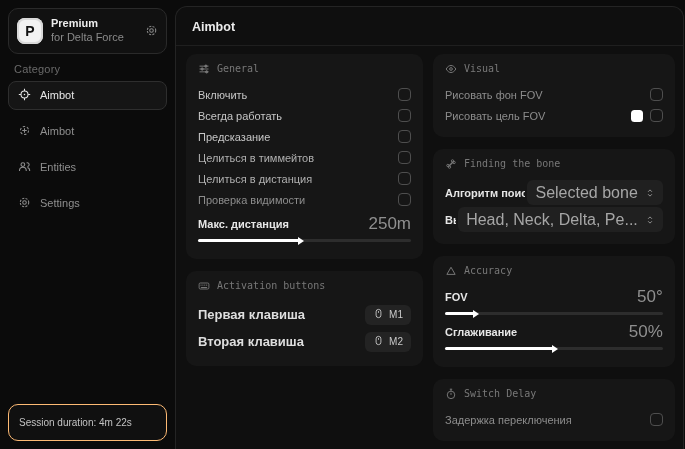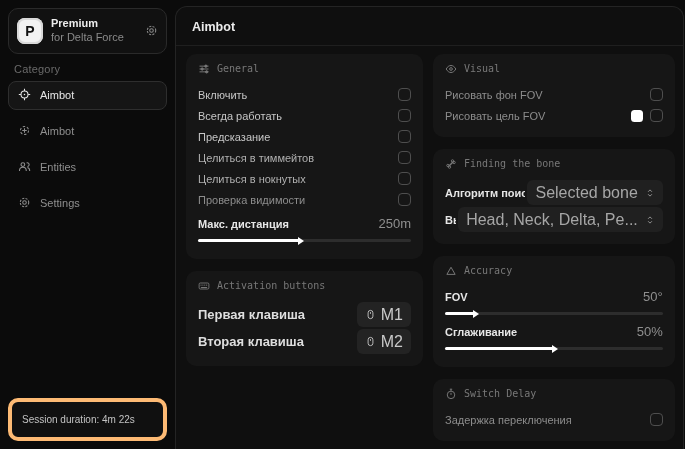--- a/index.html
+++ b/index.html
@@ -31,21 +31,21 @@
   .category-label { font-size:11px; color:#6a6a6a; margin:9px 6px 6px; letter-spacing:.2px; }
   .nav-item {
     display:flex; align-items:center; gap:9px; height:29px; padding:0 9px;
     border-radius:8px; font-size:11px; color:#8f8f8f; margin-bottom:7px;
     border:1px solid transparent; cursor:pointer;
   }
   .nav-item svg { flex-shrink:0; }
   .nav-item.active { border-color:#2e2e2e; background:#151515; color:#e6e6e6; }
   .session-card {
     position:absolute; left:8px; right:8px; bottom:8px;
-    border:4px solid #fdba74; border-radius:10px; background:#101010;
+    border:1px solid #fdba74; border-radius:10px; background:#101010;
     padding:12px 10px; font-size:10px; color:#c3c3c3;
   }
 
   
   .main {
     flex:1; margin:6px 1px 0 0; background:#0f0f0f;
     border:1px solid #242424; border-bottom:none;
     border-radius:12px 12px 0 0; display:flex; flex-direction:column; overflow:hidden;
   }
   .main-header { padding:13px 16px 11px; border-bottom:1px solid #1f1f1f; }
@@ -63,21 +63,21 @@
   }
   .row {
     display:flex; align-items:center; justify-content:space-between;
     min-height:21px; font-size:11px;
   }
   .row.tall { min-height:27px; }
   .lbl { color:#c6c6c6; }
   .lbl.dim1 { color:#b0b0b0; }
   .lbl.dim2 { color:#8d8d8d; }
   .lbl.bright { color:#e6e6e6; font-weight:bold; }
-  .val { color:#8f8f8f; font-size:13px; }
+  .val { color:#8f8f8f; font-size:17px; }
   .row-right { display:flex; align-items:center; gap:7px; }
 
   .checkbox {
     width:13px; height:13px; border:1.5px solid #4e4e4e; border-radius:4px;
     flex-shrink:0; display:flex; align-items:center; justify-content:center;
     background:transparent; cursor:pointer;
   }
   .checkbox.checked { background:#ececec; border-color:#ececec; }
   .swatch { width:12px; height:12px; border-radius:3.5px; background:#fff; flex-shrink:0; cursor:pointer; }
 
@@ -87,21 +87,21 @@
     position:absolute; top:-2.5px; width:0; height:0; margin-left:-2px;
     border-left:6px solid #fff; border-top:4px solid transparent; border-bottom:4px solid transparent;
   }
 
   .dropdown {
     display:flex; align-items:center; gap:7px; background:#202020; border-radius:6px;
     padding:3.5px 8px; font-size:16px; color:#a6a6a6; flex-shrink:0; cursor:pointer;
   }
   .keybadge {
     display:flex; align-items:center; gap:5px; background:#232323; border-radius:6px;
-    padding:3.5px 8px; font-size:16px; color:#c9c9c9; cursor:pointer;
+    padding:3.5px 8px; font-size:10px; color:#c9c9c9; cursor:pointer;
   }
   .trunc { white-space:nowrap; overflow:hidden; flex:1; margin-right:2px; }
   .act-lbl { font-size:13px; font-weight:bold; color:#dedede; }
 </style>
 </head>
 <body>
 
 <div class="app">
 
   <div class="sidebar">
@@ -197,21 +197,21 @@
           </div>
           <div class="row">
             <span class="lbl">Предсказание</span>
             <span class="checkbox"></span>
           </div>
           <div class="row">
             <span class="lbl dim1">Целиться в тиммейтов</span>
             <span class="checkbox"></span>
           </div>
           <div class="row">
-            <span class="lbl dim1">Целиться в нокнутых</span>
+            <span class="lbl dim1">Целиться в дистанция</span>
             <span class="checkbox"></span>
           </div>
           <div class="row">
             <span class="lbl dim2">Проверка видимости</span>
             <span class="checkbox"></span>
           </div>
 
           <div class="row" style="margin-top:3px">
             <span class="lbl bright">Макс. дистанция</span>
             <span class="val">250m</span>

